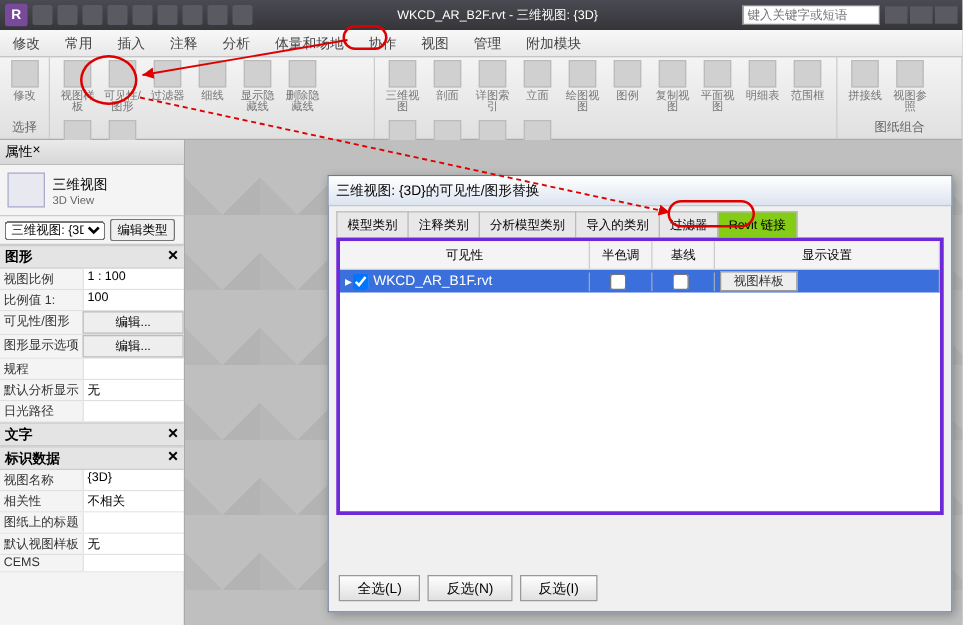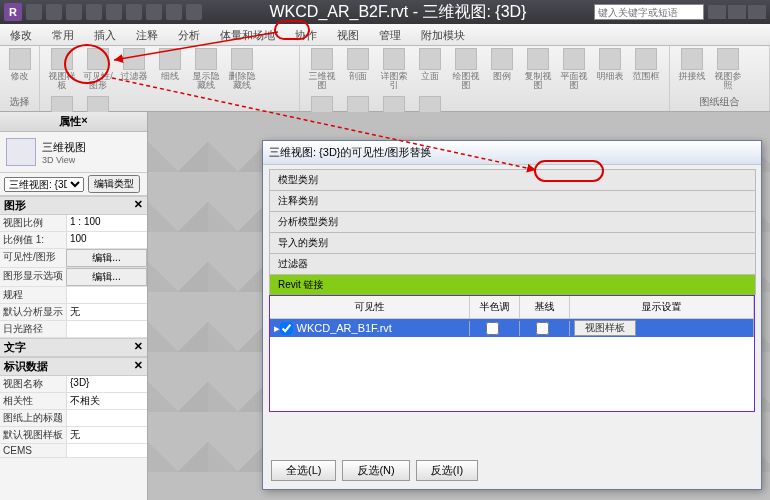--- a/index.html
+++ b/index.html
@@ -3,41 +3,41 @@
 <meta charset="utf-8">
 <style>
 * { margin:0; padding:0; box-sizing:border-box; font-family:"Microsoft YaHei",Arial,sans-serif; font-size:11px; }
 body { width:770px; height:500px; background:#e5e5e5; overflow:hidden; position:relative; }
 
 
 .titlebar { height:24px; background:linear-gradient(#4a4a52,#35353a); display:flex; align-items:center; color:#ddd; padding:0 4px; gap:4px; }
 .titlebar .logo { width:18px; height:18px; background:#7a4a9a; border-radius:2px; display:flex; align-items:center; justify-content:center; color:#fff; font-weight:bold; }
 .titlebar .qat { display:flex; gap:4px; }
 .titlebar .qat-btn { width:16px; height:16px; background:#5a5a62; border-radius:2px; }
-.titlebar .doc-title { flex:1; text-align:center; font-size:16px; color:#fff; }
+.titlebar .doc-title { flex:1; text-align:center; font-size:10px; color:#fff; }
 .titlebar .search { width:110px; height:16px; background:#fff; border:1px solid #888; font-size:10px; padding:0 3px; color:#888; }
 .titlebar .win-btns { display:flex; gap:2px; }
 .titlebar .win-btn { width:18px; height:14px; background:#5a5a62; }
 
 
 .ribbon-tabs { height:22px; background:linear-gradient(#f8f8f8,#e8e8e8); display:flex; border-bottom:1px solid #bbb; }
 .rtab { padding:0 10px; line-height:22px; color:#444; cursor:pointer; }
 
 
 .ribbon { height:66px; background:linear-gradient(#f4f4f4,#e0e0e0); display:flex; border-bottom:1px solid #aaa; }
 .rgroup { border-right:1px solid #ccc; padding:2px 6px; display:flex; flex-direction:column; justify-content:space-between; }
 .rgroup-icons { display:flex; gap:4px; flex-wrap:wrap; }
 .rbtn { width:32px; height:44px; display:flex; flex-direction:column; align-items:center; justify-content:flex-start; color:#777; }
 .rbtn-ico { width:22px; height:22px; background:#d0d0d0; border:1px solid #bbb; margin-bottom:2px; }
 .rbtn-lbl { font-size:9px; text-align:center; line-height:1; }
 .rgroup-title { font-size:10px; color:#666; text-align:center; }
 
 
 .prop-pane { position:absolute; left:0; top:112px; width:148px; height:388px; background:#f4f4f4; border-right:1px solid #aaa; }
-.prop-head { background:linear-gradient(#eaeaea,#d8d8d8); padding:2px 4px; font-size:11px; border-bottom:1px solid #bbb; display:flex; justify-content:center;font-weight:bold; }
+.prop-head { background:linear-gradient(#eaeaea,#d8d8d8); padding:2px 4px; font-size:11px; border-bottom:1px solid #bbb; display:flex; justify-content:flex-start; }
 .prop-top { display:flex; align-items:center; gap:6px; padding:6px; border-bottom:1px solid #ccc; }
 .prop-cube { width:30px; height:28px; background:#e8e8f0; border:1px solid #aac; }
 .prop-sel { padding:2px 4px; border-bottom:1px solid #ccc; display:flex; gap:4px; align-items:center; }
 .prop-sel select { width:80px; font-size:10px; }
 .prop-sel button { font-size:10px; padding:0 4px; }
 .prop-grid { overflow:auto; }
 .pg-section { background:#e4e4e4; padding:1px 4px; font-weight:bold; font-size:10px; display:flex; justify-content:space-between; border-top:1px solid #ccc; border-bottom:1px solid #ccc; }
 .pg-row { display:flex; border-bottom:1px solid #e0e0e0; }
 .pg-k { width:66px; padding:1px 3px; font-size:10px; color:#333; background:#f4f4f4; white-space:nowrap; overflow:hidden; }
 .pg-v { flex:1; padding:1px 3px; font-size:10px; background:#fff; border-left:1px solid #ddd; white-space:nowrap; overflow:hidden; }
@@ -46,24 +46,24 @@
 
 .viewport { position:absolute; left:148px; top:112px; right:0; bottom:0; background:#bfbfbf; }
 .viewport::before { content:""; position:absolute; inset:0; background:
  linear-gradient(45deg,#b0b0b0 25%,transparent 25%),
  linear-gradient(-45deg,#a8a8a8 25%,transparent 25%);
  background-size:60px 60px; opacity:.5; }
 
 
 .dialog { position:absolute; left:262px; top:140px; width:500px; height:350px; background:#f0f0f0; border:1px solid #6a7a9a; box-shadow:2px 2px 8px rgba(0,0,0,.3); display:flex; flex-direction:column; }
 .dlg-title { height:24px; background:linear-gradient(#fff,#dce4f0); display:flex; align-items:center; padding:0 6px; font-size:11px; border-bottom:1px solid #bcc; }
-.dlg-tabs { display:flex; padding:4px 6px 0 6px;flex-direction:column; }
+.dlg-tabs { display:flex; padding:4px 6px 0 6px; }
 .dtab { padding:3px 8px; font-size:10px; background:#e8e8e8; border:1px solid #bbb; border-bottom:none; margin-right:-1px; cursor:pointer; }
 .dtab.active { background:#84cc16; }
-.dlg-body { flex:1; background:#fff; margin:0 6px; border:1px solid #6d28d9; display:flex; flex-direction:column; }
+.dlg-body { flex:1; background:#fff; margin:0 6px; border:3px solid #6d28d9; display:flex; flex-direction:column; }
 .grid-head { display:flex; background:#f4f4f4; border-bottom:1px solid #ccc; }
 .gh { border-right:1px solid #ccc; padding:4px; font-size:10px; text-align:center; }
 .gh1 { width:200px; } .gh2{ width:50px;} .gh3{width:50px;} .gh4{flex:1;}
 .grid-row { display:flex; background:#3a6fdc; color:#fff; align-items:center; height:18px; }
 .gc { border-right:1px solid #9ab; padding:1px 4px; font-size:10px; display:flex; align-items:center; }
 .gc input[type=checkbox]{ margin-right:4px; }
 .gc1{width:200px;} .gc2{width:50px;justify-content:center;} .gc3{width:50px;justify-content:center;} .gc4{flex:1;}
 .gc4 button { font-size:10px; padding:0 10px; background:#eee; border:1px solid #999; color:#333; }
 .dlg-foot { padding:8px; display:flex; justify-content:flex-start; gap:6px; }
 .dlg-foot button { padding:2px 14px; font-size:11px; background:linear-gradient(#fff,#e0e0e0); border:1px solid #999;margin-top:40px; }

